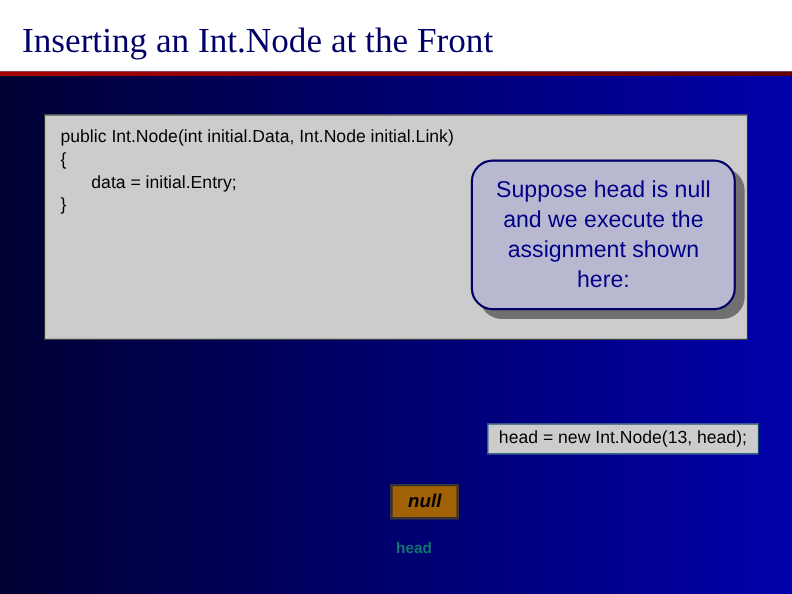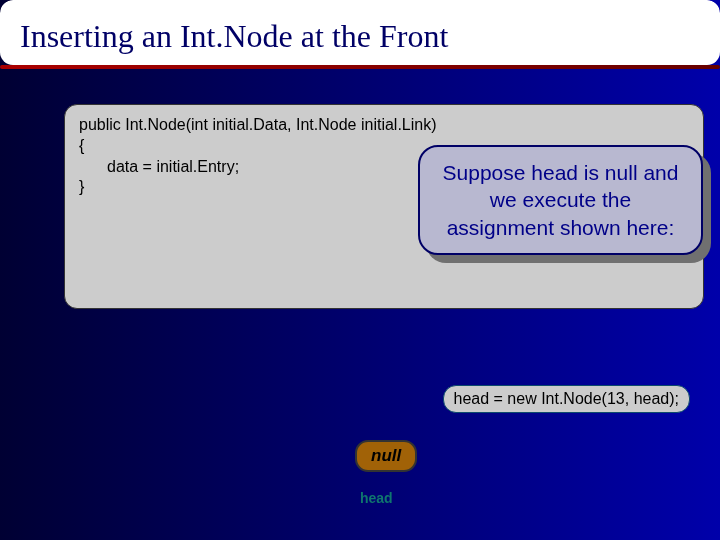--- a/index.html
+++ b/index.html
@@ -1,15 +1,15 @@
 <!DOCTYPE html>
 <html><head>
 <meta charset="utf-8">
 <style>
-  * { margin: 0; padding: 0; box-sizing: border-box; border-radius: 13px; }
+  * { margin: 0; padding: 0; box-sizing: border-box; }
   body {
     width: 720px;
     height: 540px;
     background: linear-gradient(to right, #000033, #0000aa);
     font-family: Georgia, 'Times New Roman', serif;
     overflow: hidden;
     position: relative;
   }
   .title-area {
     background: #ffffff;
@@ -31,29 +31,28 @@
   }
   .code-box {
     background: #cccccc;
     border: 1px solid #333;
     padding: 10px 14px 60px 14px;
     font-family: Arial, Helvetica, sans-serif;
     font-size: 16px;
     position: relative;
     width: 640px;
     min-height: 205px;
-    margin-left: 24px;
   }
   .code-line { line-height: 1.3; }
   .indent { padding-left: 28px; }
   .callout-wrap {
     position: absolute;
-    right: 0;
+    right: 10px;
     top: 40px;
-    width: 285px;
+    width: 241px;
   }
   .callout-shadow {
     position: absolute;
     top: 8px;
     left: 8px;
     width: 100%;
     height: 100%;
     background: #707070;
     border-radius: 20px;
   }

